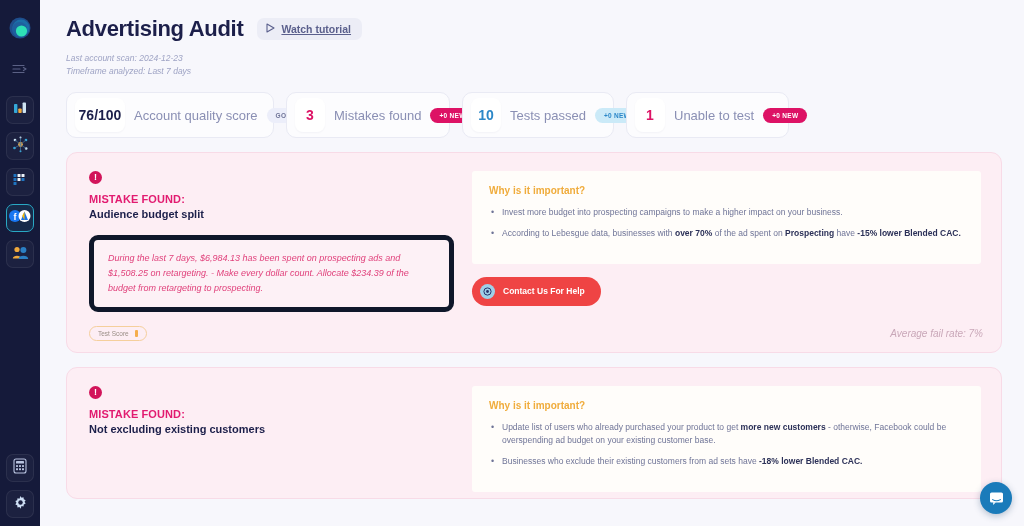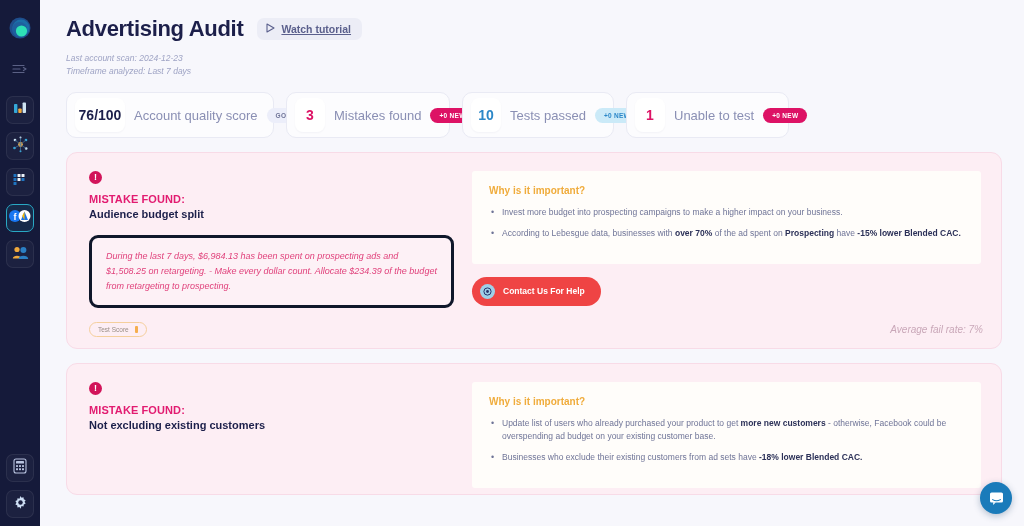--- a/index.html
+++ b/index.html
@@ -108,21 +108,21 @@
     font-size: 9px; font-weight: bold; line-height: 13px; text-align: center;
     margin-bottom: 9px;
   }
   .mistake-label {
     font-size: 11px; font-weight: bold; color: #e21b70;
     letter-spacing: 0.1px; margin-bottom: 3px;
   }
   .mistake-title { font-size: 11px; font-weight: bold; color: #1c1f4a; }
   .mistake-box {
     margin-top: 15px;
-    border: 3px solid #0f172a; border-radius: 9px;
+    border: 5px solid #0f172a; border-radius: 9px;
     background: rgba(255,255,255,0.22);
     padding: 11px 14px;
     font-size: 9px; font-style: italic; color: #e0417b; line-height: 1.65;
   }
   .panel-right { flex: 1; }
   .why-card {
     background: #fffdfa; border-radius: 3px;
     padding: 14px 17px 16px 17px;
   }
   .why-title { font-size: 10px; font-weight: bold; color: #f0ac3c; margin-bottom: 10px; }

